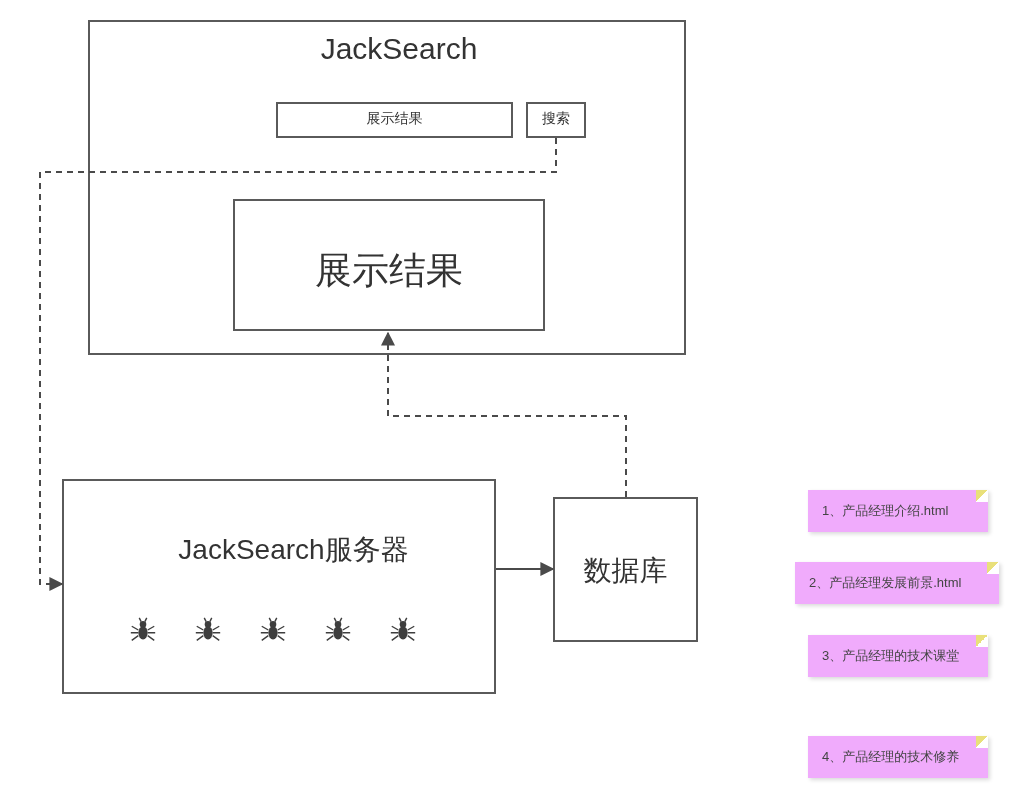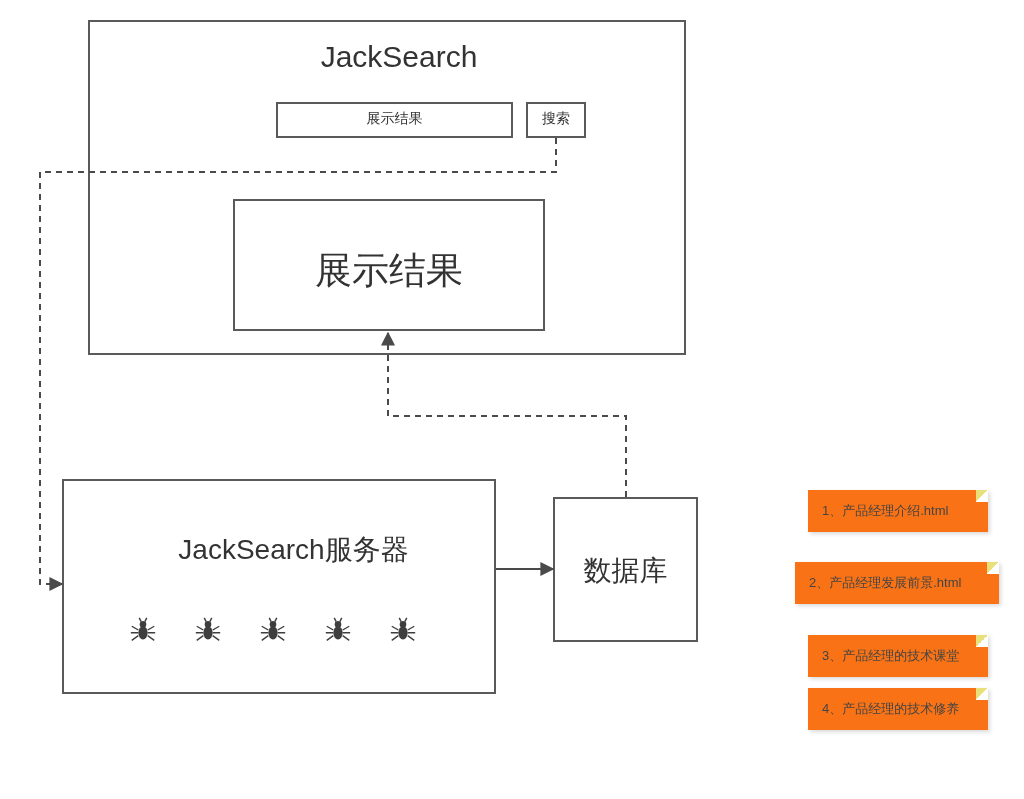--- a/index.html
+++ b/index.html
@@ -16,21 +16,21 @@
     border: 2px solid #5a5a5a;
     background: #fff;
   }
   .label {
     position: absolute;
     text-align: center;
     color: #333;
   }
   .note {
     position: absolute;
-    background: #f97316;
+    background: #f0abfc;
     box-shadow: 2px 2px 4px rgba(0,0,0,0.15);
     font-size: 13px;
     color: #444;
     display: flex;
     align-items: center;
     padding-left: 14px;
   }
   .note::after {
     content: "";
     position: absolute;
@@ -43,21 +43,21 @@
     width: 30px; height: 30px;
     fill: #3e3e3e;
   }
   svg.connector { position: absolute; top: 0; left: 0; pointer-events: none; }
 </style>
 </head>
 <body>
 
 <div class="box" style="left:88px; top:20px; width:598px; height:335px;"></div>
 
-<div class="label" style="left:88px; top:40px; width:598px; font-size:30px; font-weight:400;padding-left:24px;">JackSearch</div>
+<div class="label" style="left:88px; top:32px; width:598px; font-size:30px; font-weight:400;padding-left:24px;">JackSearch</div>
 
 <div class="box" style="left:276px; top:102px; width:237px; height:36px;"></div>
 <div class="label" style="left:276px; top:110px; width:237px; font-size:14px;">展示结果</div>
 
 <div class="box" style="left:526px; top:102px; width:60px; height:36px;"></div>
 <div class="label" style="left:526px; top:110px; width:60px; font-size:14px;">搜索</div>
 
 <div class="box" style="left:233px; top:199px; width:312px; height:132px;"></div>
 <div class="label" style="left:233px; top:246px; width:312px; font-size:37px;">展示结果</div>
 
@@ -69,21 +69,21 @@
 
 <div class="note" style="left:808px; top:490px; width:180px; height:42px;">
   <span>1、产品经理介绍.html</span>
 </div>
 <div class="note" style="left:795px; top:562px; width:204px; height:42px;">
   <span>2、产品经理发展前景.html</span>
 </div>
 <div class="note" style="left:808px; top:635px; width:180px; height:42px;padding-left:14px;">
   <span>3、产品经理的技术课堂</span>
 </div>
-<div class="note" style="left:808px; top:688px; width:180px; height:42px;text-align:center;">
+<div class="note" style="left:808px; top:736px; width:180px; height:42px;text-align:center;">
   <span>4、产品经理的技术修养</span>
 </div>
 
 <svg class="bug" style="left:128px; top:615px;" viewBox="0 0 64 64">
     <ellipse cx="32" cy="38" rx="10" ry="14"></ellipse>
     <circle cx="32" cy="20" r="7"></circle>
     <path d="M22 32 L8 24 M22 38 L6 38 M22 44 L8 54 M42 32 L56 24 M42 38 L58 38 M42 44 L56 54" stroke="#3e3e3e" stroke-width="3" fill="none"></path>
     <path d="M28 14 L24 6 M36 14 L40 6" stroke="#3e3e3e" stroke-width="3"></path>
   </svg>
 <svg class="bug" style="left:193px; top:615px;" viewBox="0 0 64 64">

